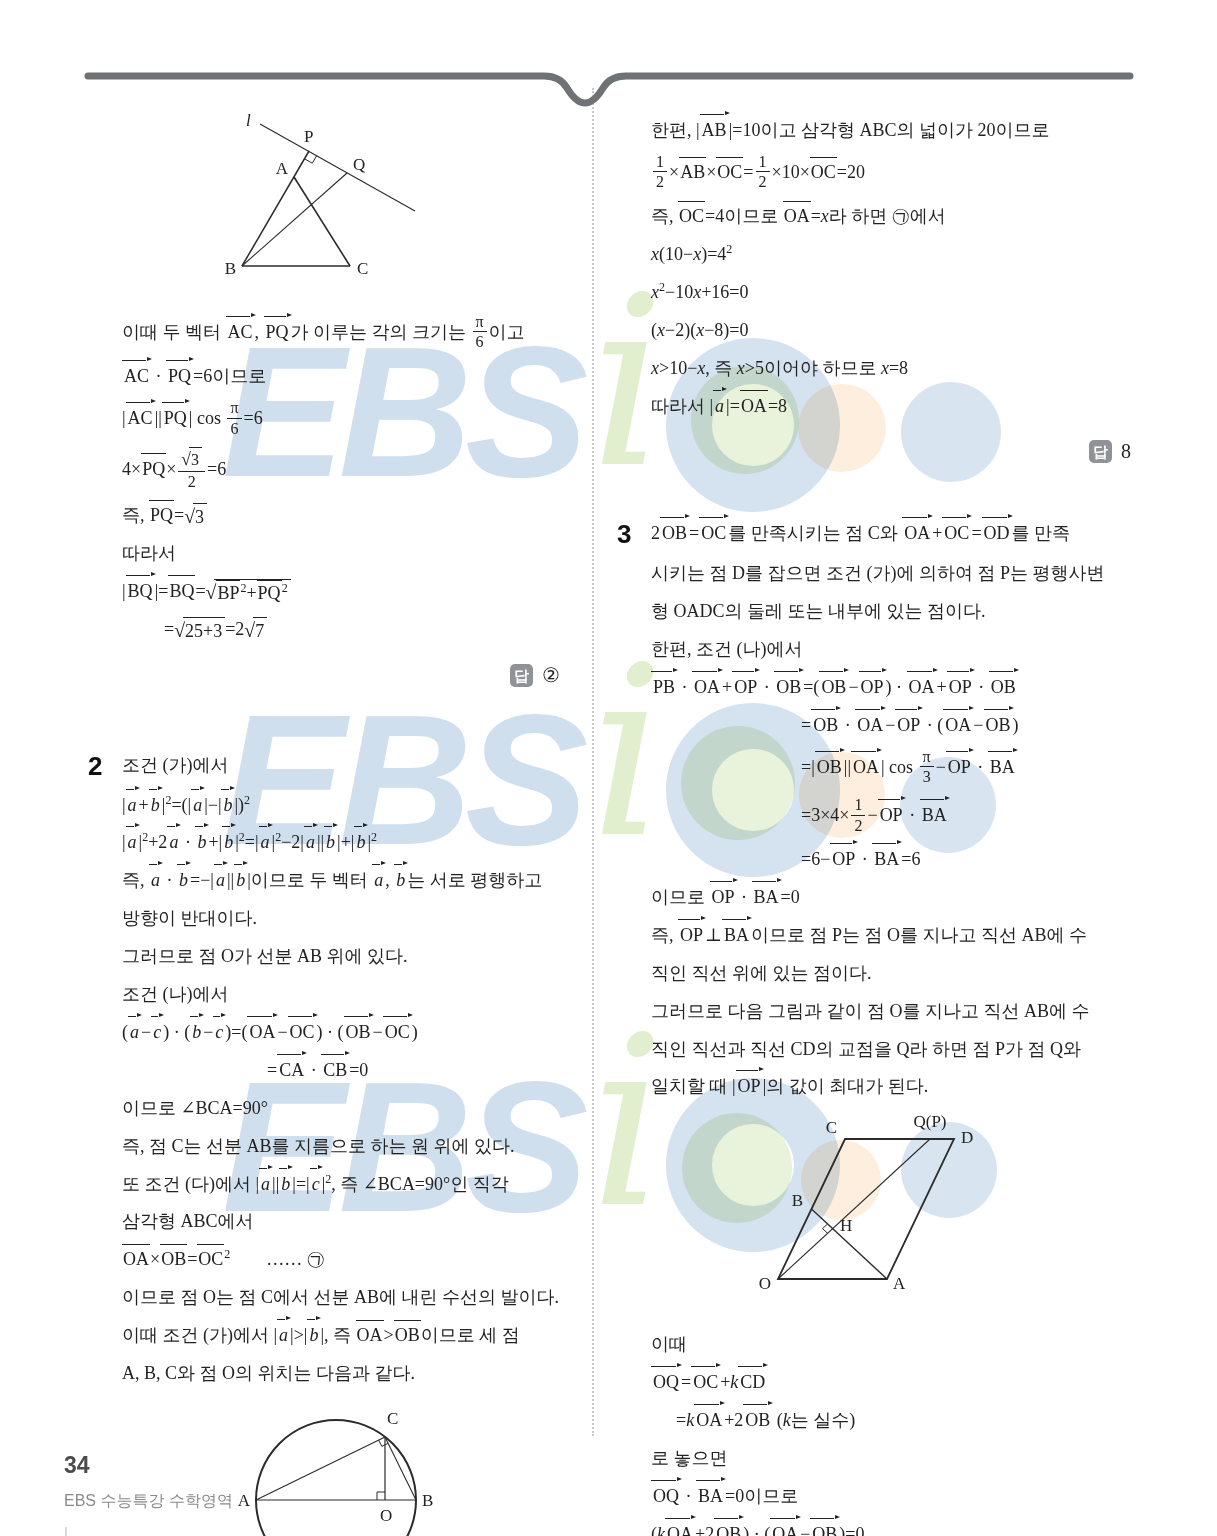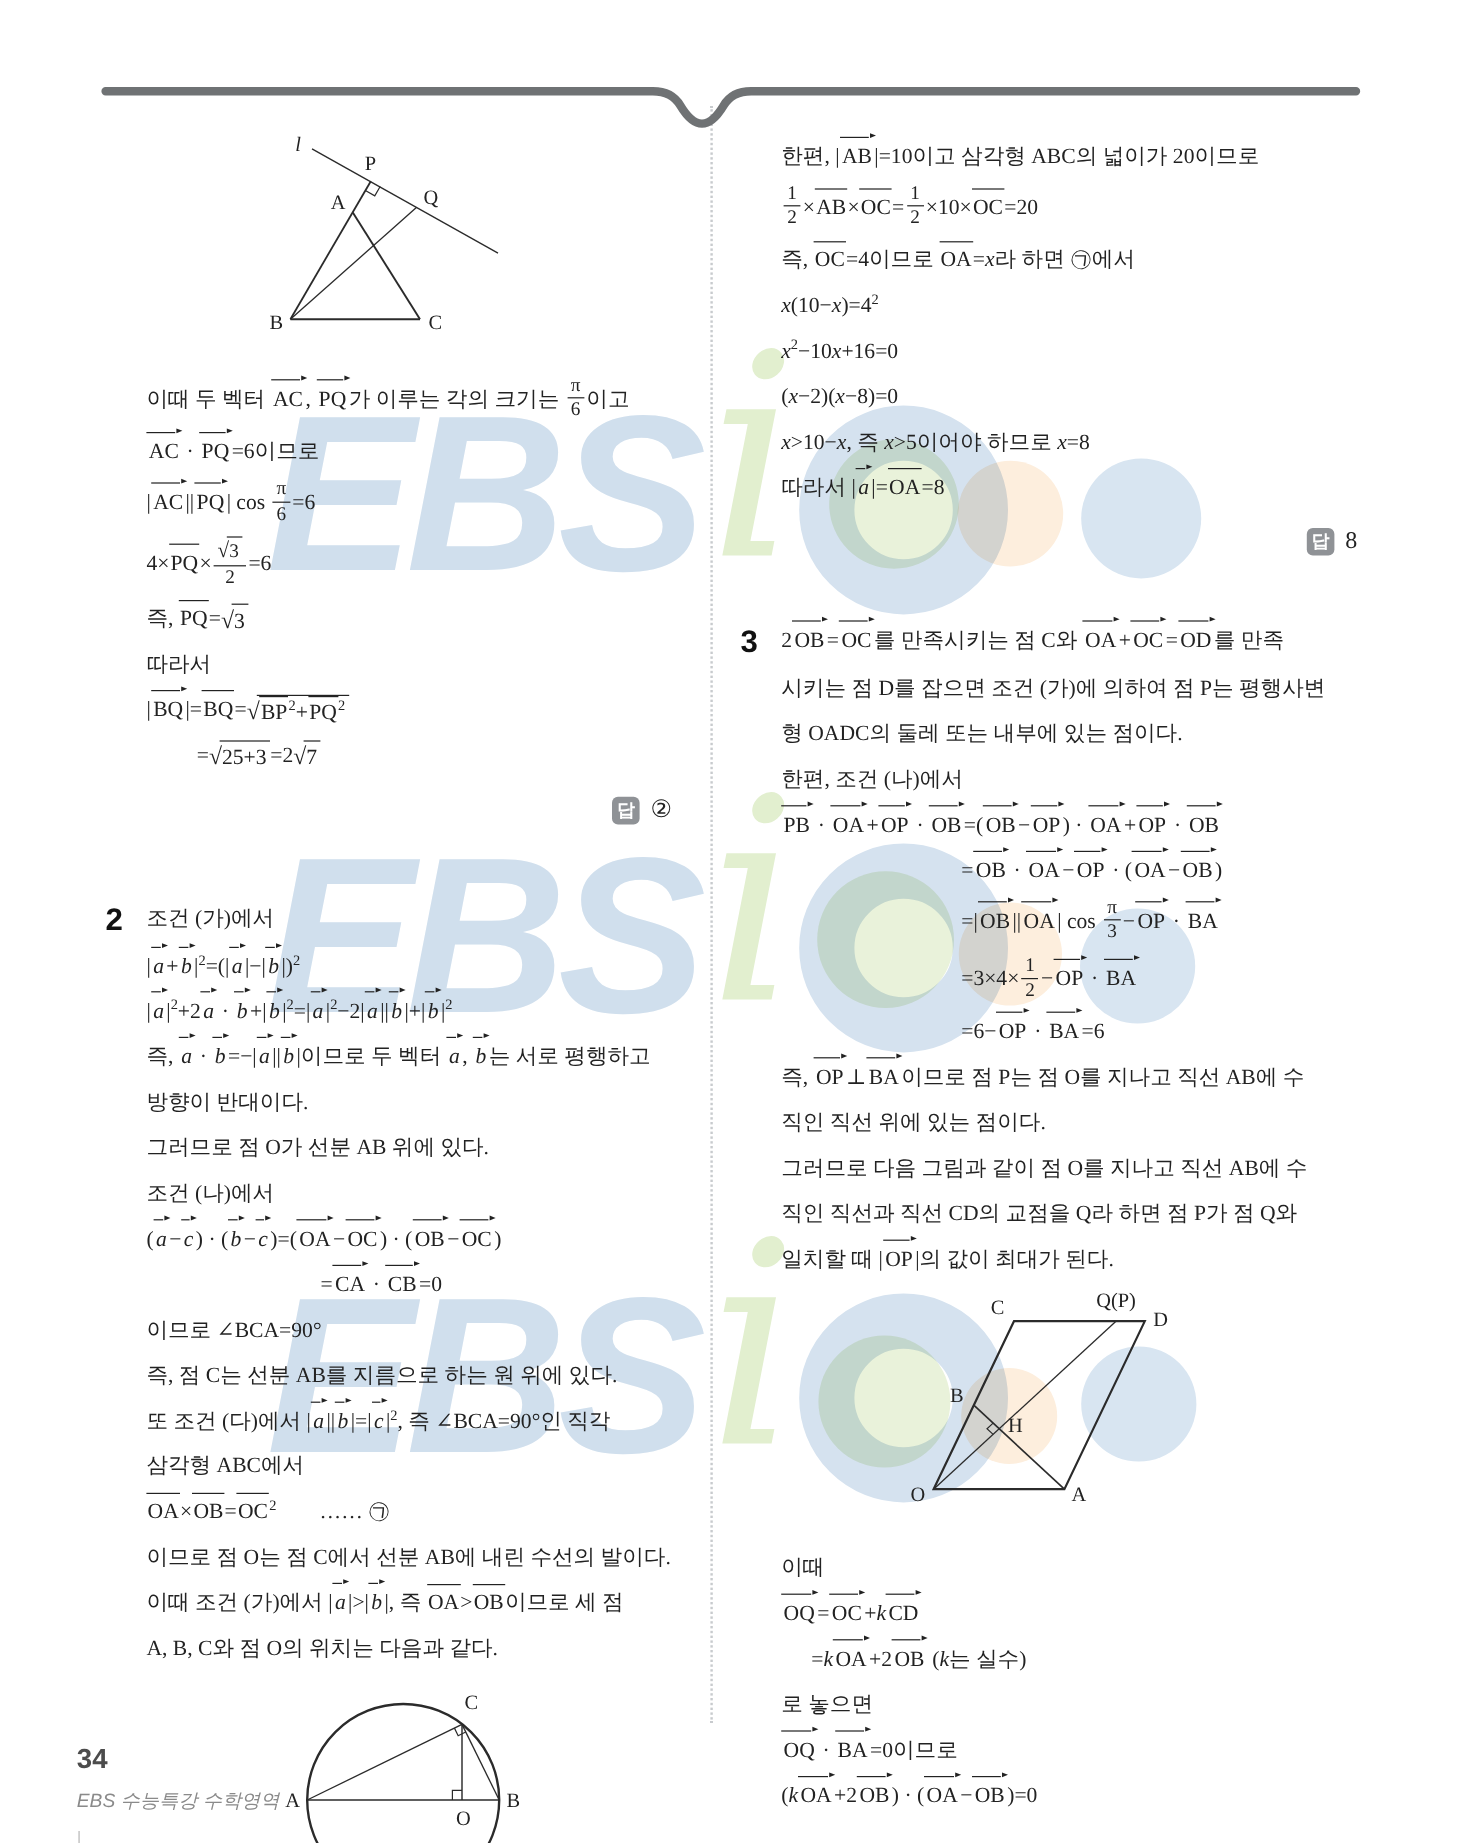--- a/index.html
+++ b/index.html
@@ -55,21 +55,21 @@
   .figwrap{padding-top:0;}
   .fig-triangle{margin:4px 0 12px 100px;}
   .fig-circle{margin:14px 0 0 108px;}
   .fig-para{margin:10px 0 14px 86px;}
   .fig-label{font-family:"Liberation Serif","DejaVu Serif",serif;font-size:17px;fill:#222;}
   .fig-label.it{font-style:italic;}
   
   .footer{position:absolute;left:64px;top:1452px;z-index:4;display:flex;align-items:baseline;gap:12px;
           font-family:"Liberation Sans","DejaVu Sans",sans-serif;flex-direction:column;}
   .f-num{font-size:23px;font-weight:700;color:#4c4c4c;}
-  .f-book{font-size:16px;color:#8a8a8a;font-style:italic;}
+  .f-book{font-size:16px;color:#8a8a8a;}
   .f-sep{font-size:15px;color:#c4c4c4;}
   .f-sub{font-size:11px;color:#9c9c9c;text-align:right;}
 </style>
 </head>
 <body>
 
 <div class="page">
 
   <div class="wm">
     <span class="wm-ebs" style="left:222px;top:320px;">EBS</span>
@@ -204,20 +204,21 @@
       <div class="ln i3">=<span class="mv">OB</span> · <span class="mv">OA</span>−<span class="mv">OP</span> · (<span class="mv">OA</span>−<span class="mv">OB</span>)</div>
       <div class="ln i3">=|<span class="mv">OB</span>||<span class="mv">OA</span>| cos <span class="mf">
           <span class="fn">π</span>
           <span class="fd">3</span>
         </span>−<span class="mv">OP</span> · <span class="mv">BA</span></div>
       <div class="ln i3">=3×4×<span class="mf">
           <span class="fn">1</span>
           <span class="fd">2</span>
         </span>−<span class="mv">OP</span> · <span class="mv">BA</span></div>
       <div class="ln i3">=6−<span class="mv">OP</span> · <span class="mv">BA</span>=6</div>
+      <div class="ln">이므로 <span class="mv">OP</span> · <span class="mv">BA</span>=0</div>
       <div class="ln">즉, <span class="mv">OP</span>⊥<span class="mv">BA</span>이므로 점 P는 점 O를 지나고 직선 AB에 수</div>
       <div class="ln">직인 직선 위에 있는 점이다.</div>
       <div class="ln">그러므로 다음 그림과 같이 점 O를 지나고 직선 AB에 수</div>
       <div class="ln">직인 직선과 직선 CD의 교점을 Q라 하면 점 P가 점 Q와</div>
       <div class="ln">일치할 때 |<span class="mv">OP</span>|의 값이 최대가 된다.</div>
       <div class="figwrap fig-para" id="fig-para">
       <svg width="250" height="192" viewBox="0 0 250 192">
         <polygon points="41,168 150,168 217,28 108,28" fill="none" stroke="#2b2b2b" stroke-width="1.8"></polygon>
         <line x1="41" y1="168" x2="193" y2="28" stroke="#2b2b2b" stroke-width="1.1"></line>
         <line x1="74.5" y1="98" x2="150" y2="168" stroke="#2b2b2b" stroke-width="1.4"></line>

